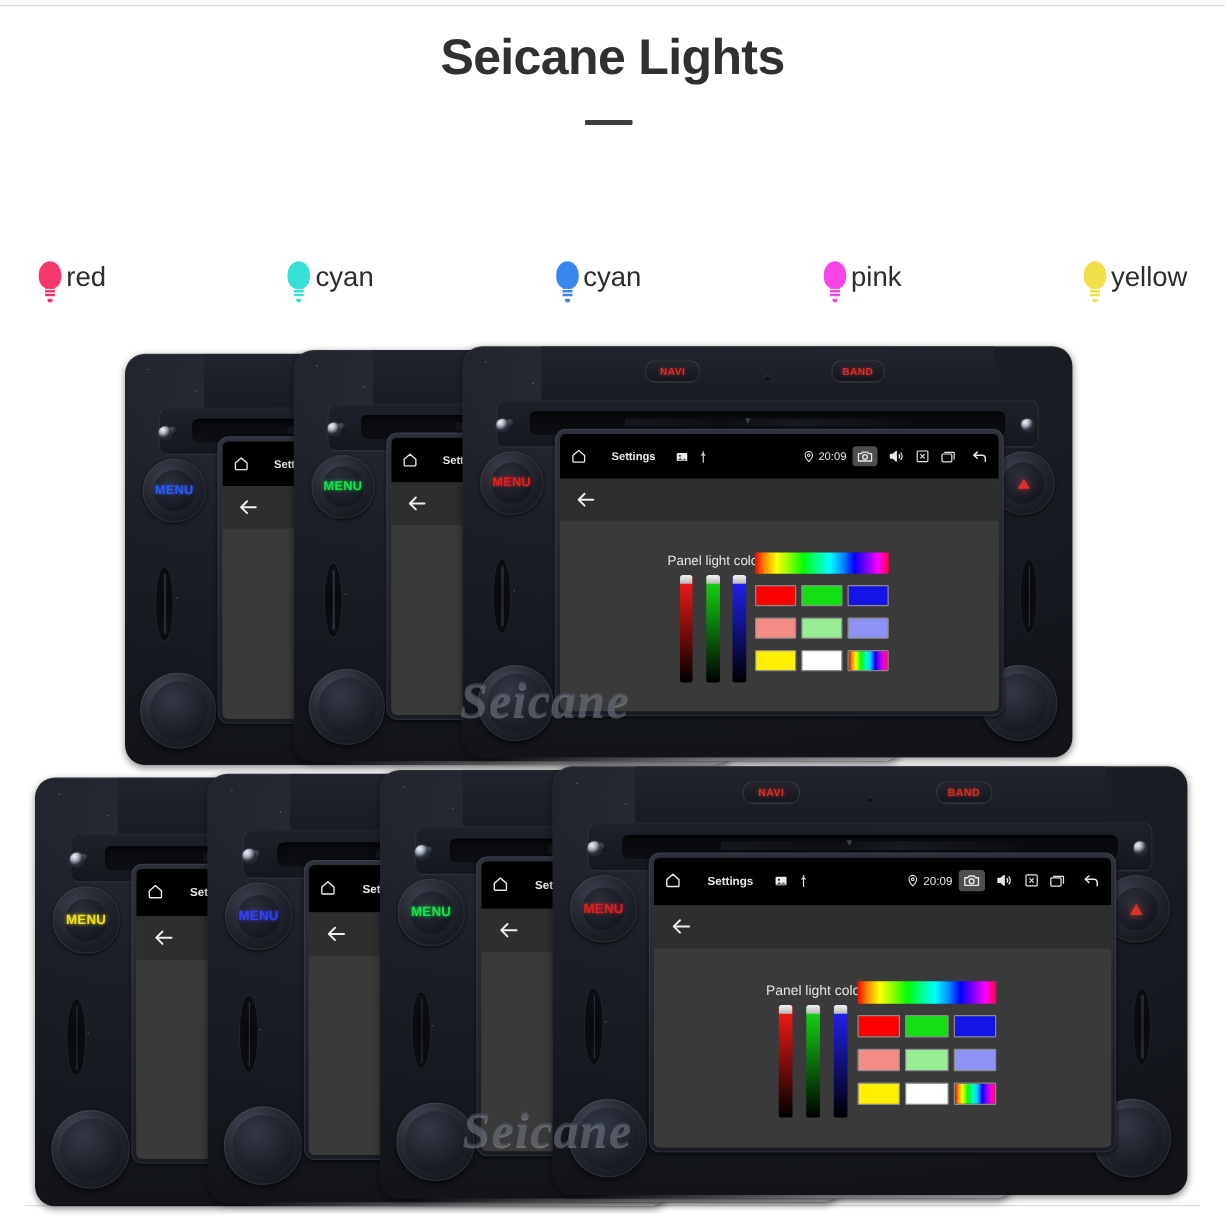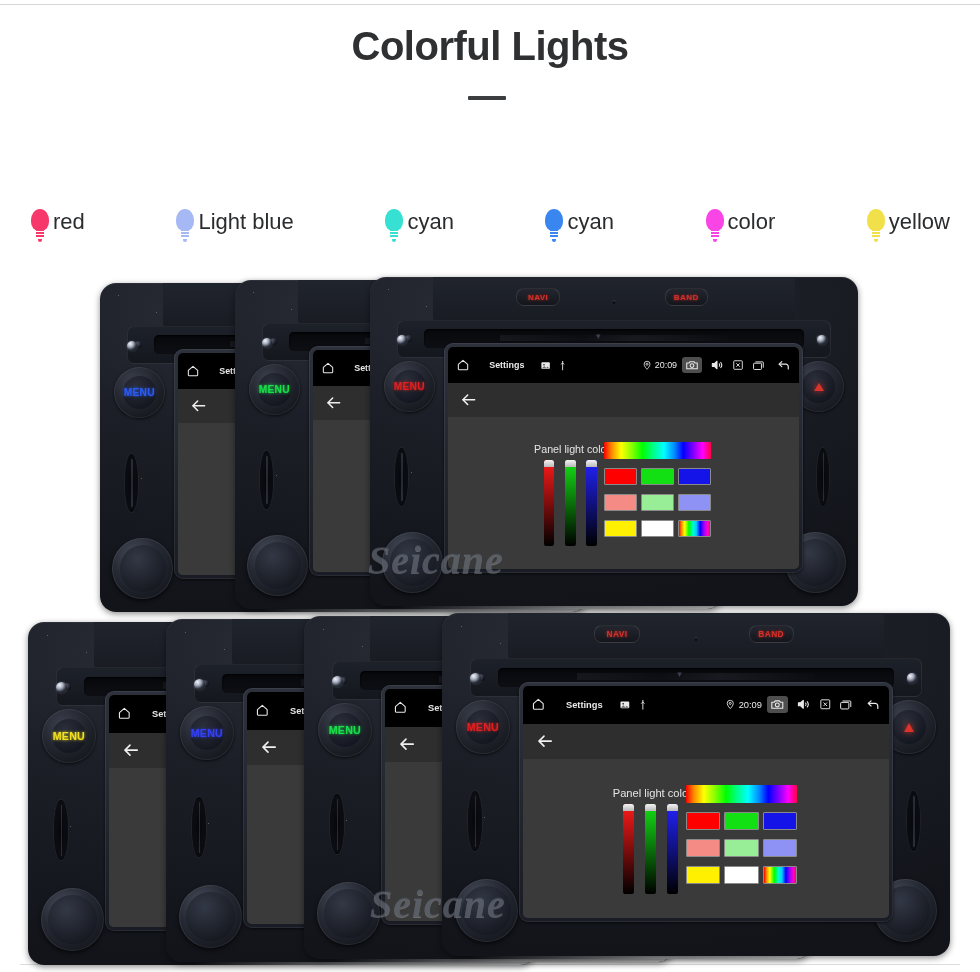--- a/index.html
+++ b/index.html
@@ -248,47 +248,35 @@
     pointer-events:none;
   }
 </style>
 </head>
 <body>
 
 <div class="page">
 
   <div class="top-rule"></div>
 
-  <div class="hero-title">Colorful Lights</div>
+  <div class="hero-title">Seicane Lights</div>
   <div class="title-divider"></div>
 
   <div class="legend" id="legend">
       <div class="legend-item">
         <span class="bulb">
           <span class="glass" style="background:#f7386a"></span>
           <span class="neck">
             <i style="background:#f7386a"></i>
             <i style="background:#f7386a"></i>
             <i style="background:#f7386a"></i>
           </span>
           <span class="tip" style="background:#f7386a"></span>
         </span>
         <span class="legend-label">red</span>
-      </div>
-      <div class="legend-item">
-        <span class="bulb">
-          <span class="glass" style="background:#a7b9f4"></span>
-          <span class="neck">
-            <i style="background:#a7b9f4"></i>
-            <i style="background:#a7b9f4"></i>
-            <i style="background:#a7b9f4"></i>
-          </span>
-          <span class="tip" style="background:#a7b9f4"></span>
-        </span>
-        <span class="legend-label">Light blue</span>
       </div>
       <div class="legend-item">
         <span class="bulb">
           <span class="glass" style="background:#36e0d2"></span>
           <span class="neck">
             <i style="background:#36e0d2"></i>
             <i style="background:#36e0d2"></i>
             <i style="background:#36e0d2"></i>
           </span>
           <span class="tip" style="background:#36e0d2"></span>
@@ -310,21 +298,21 @@
       <div class="legend-item">
         <span class="bulb">
           <span class="glass" style="background:#f945e6"></span>
           <span class="neck">
             <i style="background:#f945e6"></i>
             <i style="background:#f945e6"></i>
             <i style="background:#f945e6"></i>
           </span>
           <span class="tip" style="background:#f945e6"></span>
         </span>
-        <span class="legend-label">color</span>
+        <span class="legend-label">pink</span>
       </div>
       <div class="legend-item">
         <span class="bulb">
           <span class="glass" style="background:#f2e04a"></span>
           <span class="neck">
             <i style="background:#f2e04a"></i>
             <i style="background:#f2e04a"></i>
             <i style="background:#f2e04a"></i>
           </span>
           <span class="tip" style="background:#f2e04a"></span>

